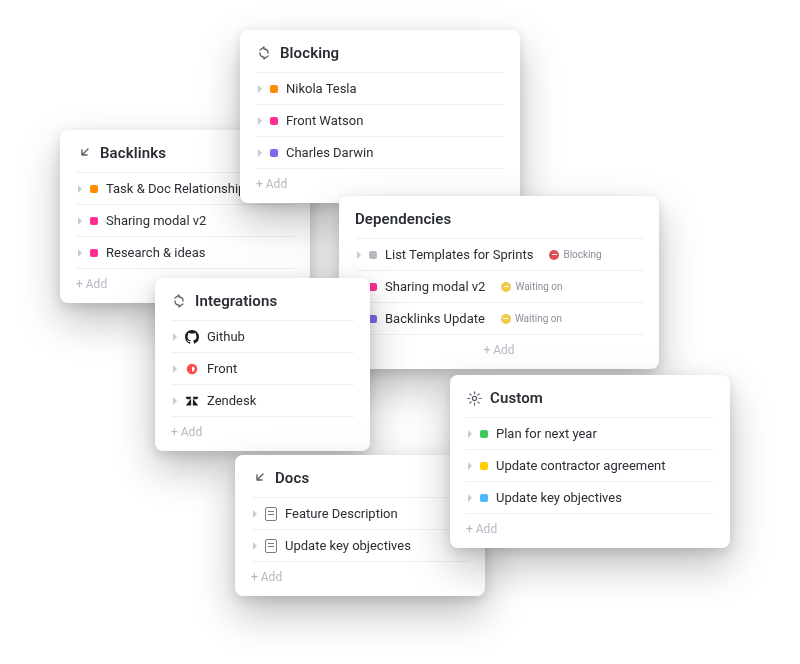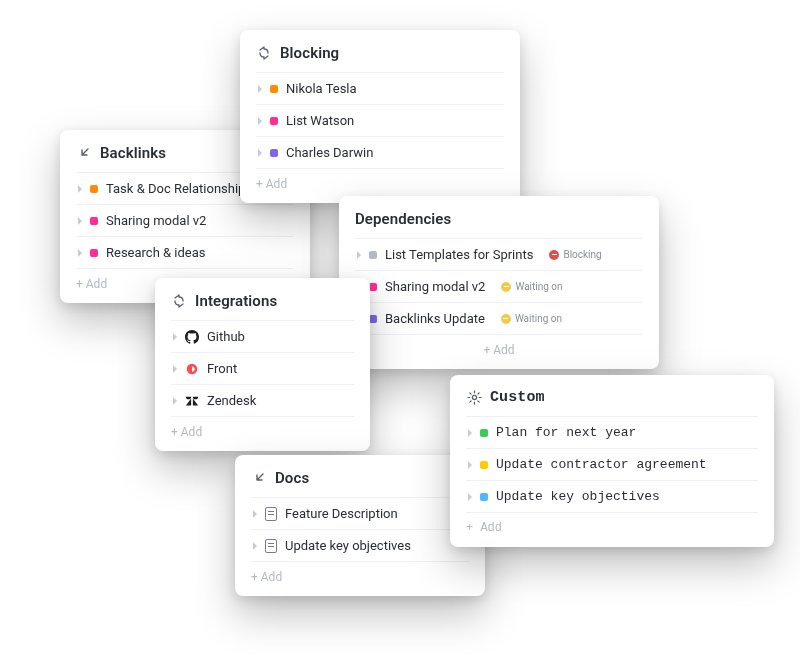--- a/index.html
+++ b/index.html
@@ -178,21 +178,21 @@
       <span>Blocking</span>
     </div>
     <div class="item">
       <span class="caret"></span>
       <span class="dot" style="background:#ff8c00"></span>
       <span class="label">Nikola Tesla</span>
     </div>
     <div class="item">
       <span class="caret"></span>
       <span class="dot" style="background:#ff2e93"></span>
-      <span class="label">List Watson</span>
+      <span class="label">Front Watson</span>
     </div>
     <div class="item">
       <span class="caret"></span>
       <span class="dot" style="background:#7b68ee"></span>
       <span class="label">Charles Darwin</span>
     </div>
     <div class="add">+ Add</div>
   </div>
 
   <div class="card z3" style="left:339px; top:196px; width:320px;text-align:center;">
@@ -283,21 +283,21 @@
       <span class="label">Feature Description</span>
     </div>
     <div class="item">
       <span class="caret"></span>
       <span class="doc-icon"></span>
       <span class="label">Update key objectives</span>
     </div>
     <div class="add">+ Add</div>
   </div>
 
-  <div class="card z6" style="left:450px; top:375px; width:324px;font-family:Liberation Mono, monospace;">
+  <div class="card z6" style="left:450px; top:375px; width:280px;">
     <div class="card-header">
       <span class="header-icon">
         <svg width="15" height="15" viewBox="0 0 16 16">
             <circle cx="8" cy="8" r="2.2" fill="none" stroke="#5a5f69" stroke-width="1.3"></circle>
             <path d="M8 1v2 M8 13v2 M1 8h2 M13 8h2 M3 3l1.4 1.4 M11.6 11.6L13 13 M13 3l-1.4 1.4 M4.4 11.6L3 13" stroke="#5a5f69" stroke-width="1.3" stroke-linecap="round"></path>
           </svg>
       </span>
       <span>Custom</span>
     </div>
     <div class="item">

